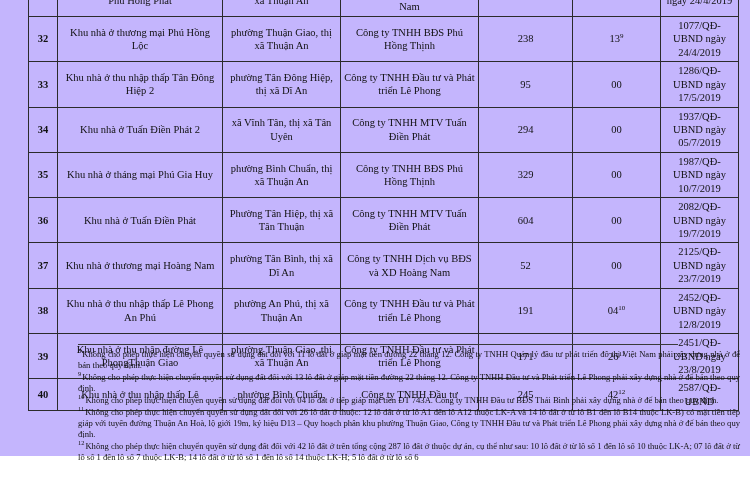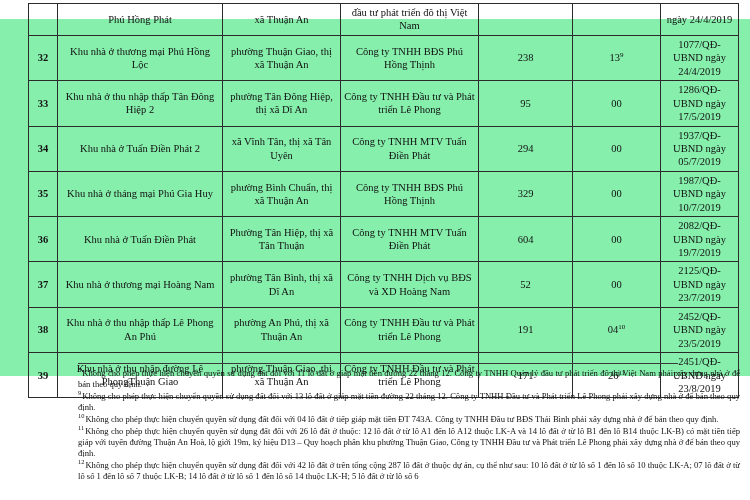--- a/index.html
+++ b/index.html
@@ -10,23 +10,22 @@
     height: 500px;
     background: #ffffff;
     font-family: "Liberation Serif", "DejaVu Serif", serif;
     color: #000000;
     overflow: hidden;
   }
 
   .page {
     position: relative;
     width: 750px;
-    height: 357px;
-    background: #86efac;
-    margin-top: 19px;
+    height: 456px;
+    background: #c4b5fd;
   }
 
   
   .table-wrap {
     position: absolute;
     left: 28px;
     top: -16px;
     width: 710px;
   }
 
@@ -177,30 +176,39 @@
             <td class="num"><span>00</span></td>
             <td class="dec">2125/QĐ-UBND ngày 23/7/2019</td>
           </tr>
           <tr>
             <td class="stt">38</td>
             <td class="name">Khu nhà ở thu nhập thấp Lê Phong An Phú</td>
             <td class="loc">phường An Phú,  thị xã Thuận An</td>
             <td class="comp">Công ty TNHH Đầu tư và Phát triển Lê Phong</td>
             <td class="num">191</td>
             <td class="num"><span>04</span><sup>10</sup></td>
-            <td class="dec">2452/QĐ-UBND ngày 23/5/2019</td>
+            <td class="dec">2452/QĐ-UBND ngày 12/8/2019</td>
           </tr>
           <tr>
             <td class="stt">39</td>
             <td class="name">Khu nhà ở thu nhập đường Lê PhongThuận Giao</td>
             <td class="loc">phường Thuận Giao, thị xã Thuận An</td>
             <td class="comp">Công ty TNHH Đầu tư và Phát triển Lê Phong</td>
             <td class="num">171</td>
             <td class="num"><span>26</span><sup>11</sup></td>
             <td class="dec">2451/QĐ-UBND ngày 23/8/2019</td>
+          </tr>
+          <tr>
+            <td class="stt">40</td>
+            <td class="name">Khu nhà ở thu nhập thấp Lê</td>
+            <td class="loc">phường Bình Chuẩn,</td>
+            <td class="comp">Công ty TNHH Đầu tư</td>
+            <td class="num">245</td>
+            <td class="num"><span>42</span><sup>12</sup></td>
+            <td class="dec">2587/QĐ-UBND</td>
           </tr>
         </tbody>
     </table>
   </div>
 
   <div class="footnotes">
     <div class="fn-rule"></div>
     <div id="fn-list">
         <p class="fn"><sup>8</sup><span>Không cho phép thực hiện chuyển quyền sử dụng đất đối với 11 lô đất ở giáp mặt tiền đường 22 tháng 12. Công ty TNHH Quản lý đầu tư phát triển đô thị Việt Nam phải xây dựng nhà ở để bán theo quy định.</span></p>
         <p class="fn"><sup>9</sup><span>Không cho phép thực hiện chuyển quyền sử dụng đất đối với 13 lô đất ở giáp mặt tiền đường 22 tháng 12. Công ty TNHH Đầu tư và Phát triển Lê Phong phải xây dựng nhà ở để bán theo quy định.</span></p>

